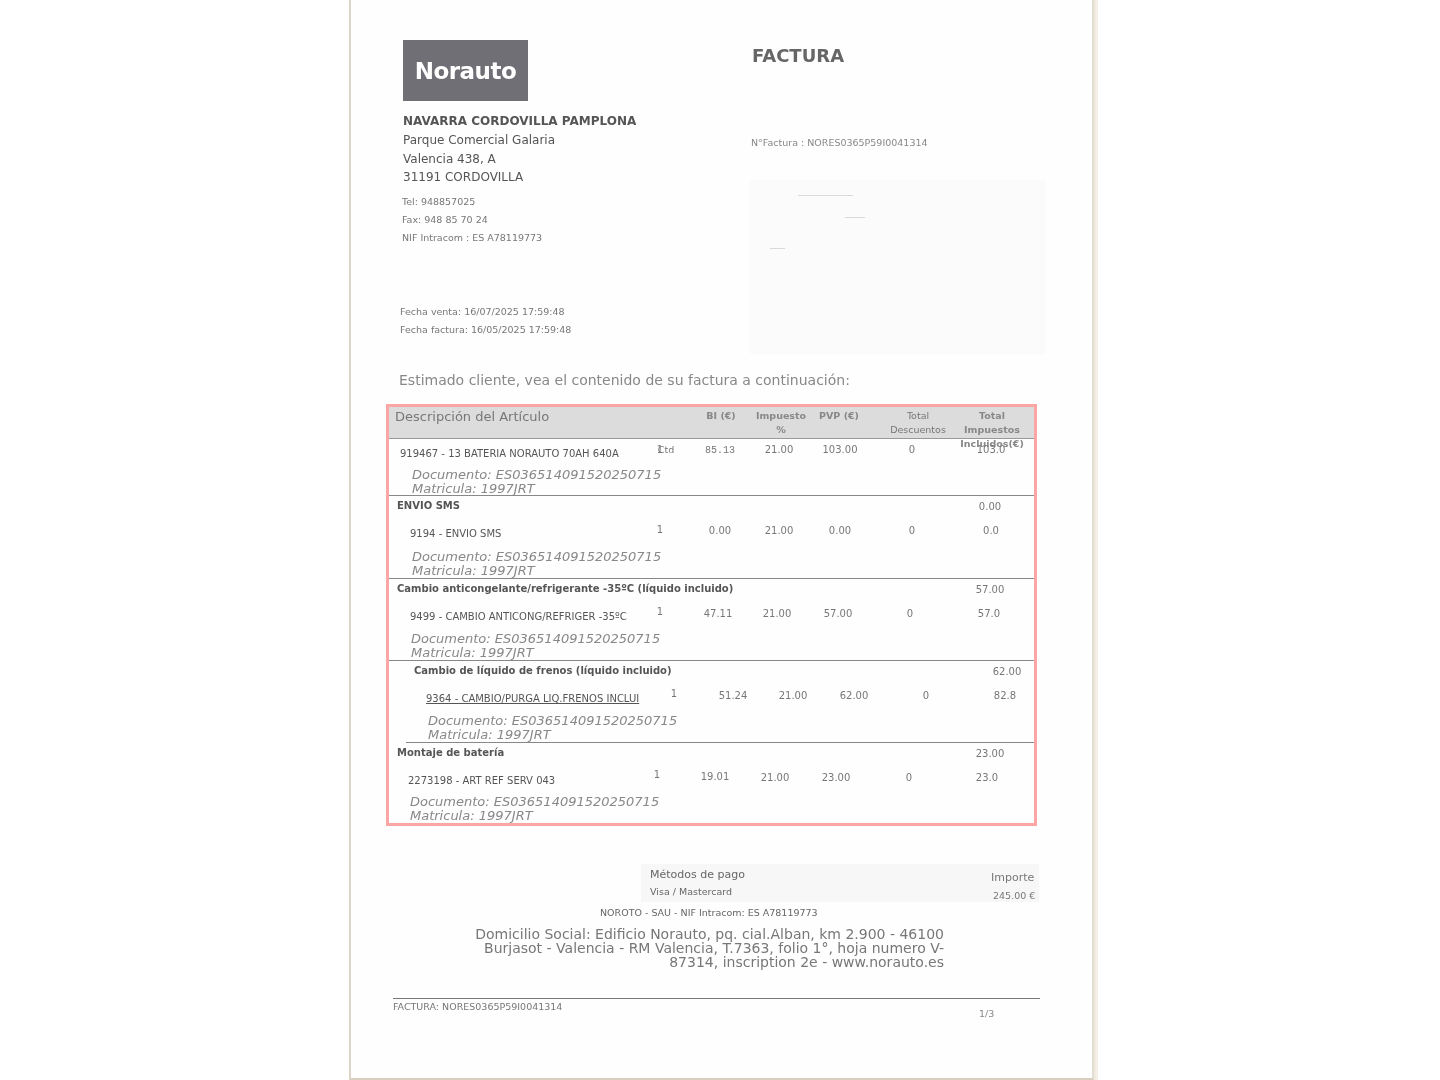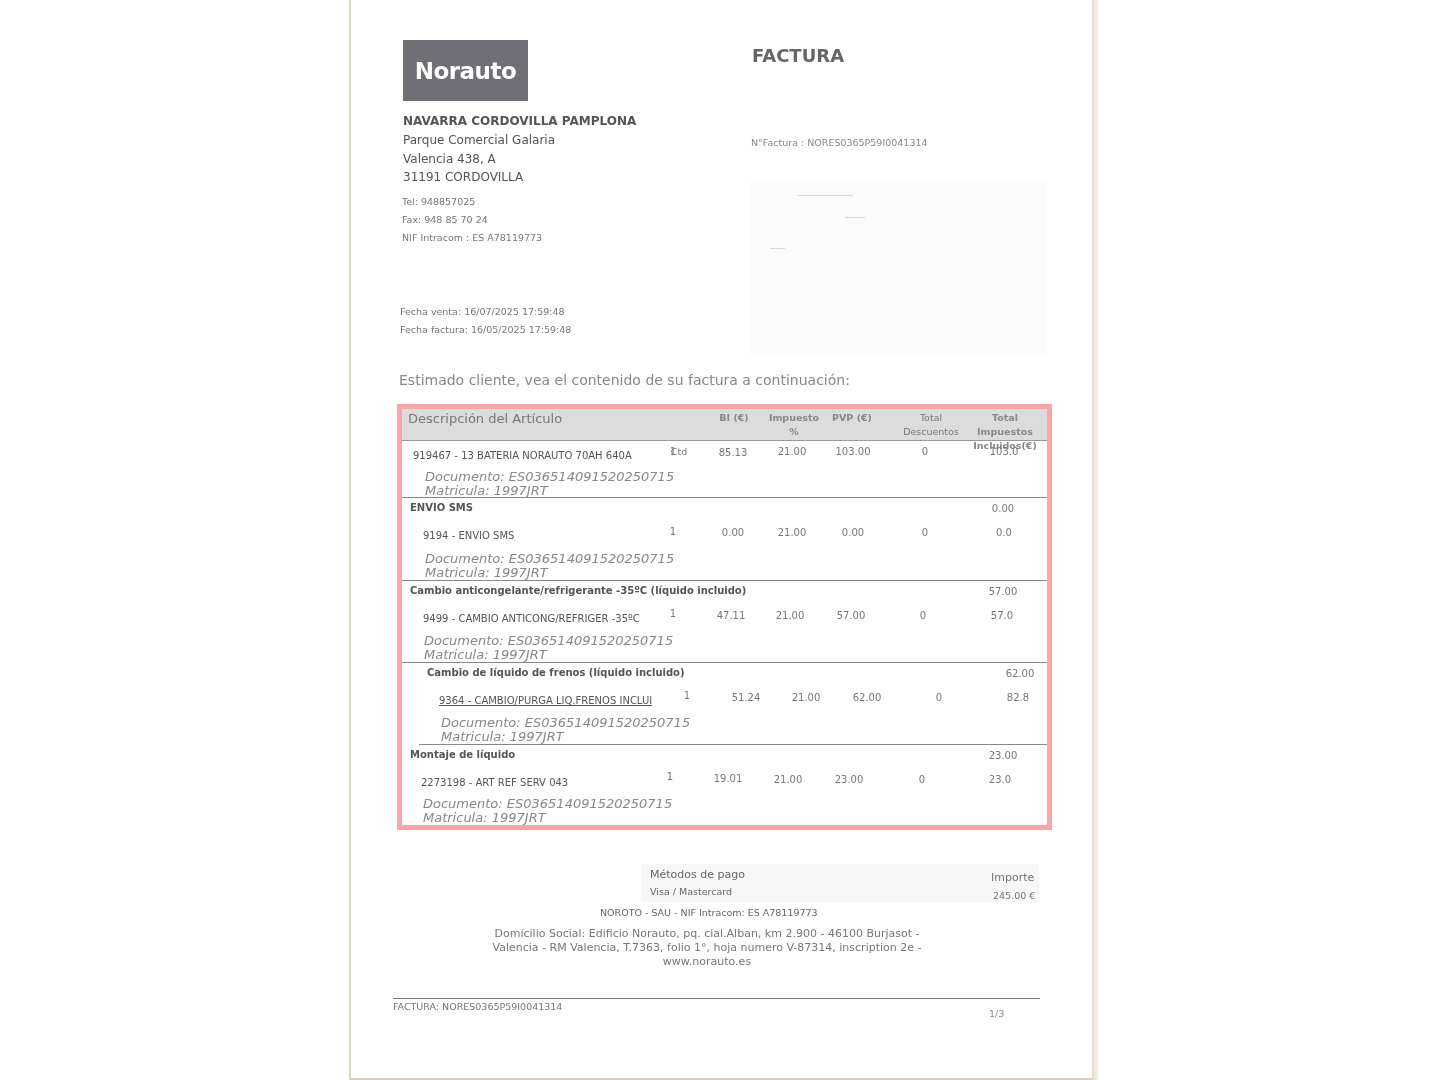--- a/index.html
+++ b/index.html
@@ -24,43 +24,43 @@
     .store { font-size: 12px; color: #555; font-weight: bold; }
     .store2 { font-size: 12px; color: #555; }
     .small { font-size: 9.5px; color: #777; }
     .redact {
       left: 750px; top: 180px; width: 296px; height: 175px; background: #fbfbfb;
       border-radius: 3px;
     }
     .redact .ln { position: absolute; height: 1px; background: #d9d9d9; }
     .intro { left: 399px; top: 372px; font-size: 14px; color: #888; }
 
-    .tbl { position: absolute; left: 397px; top: 404px; width: 645px; border: 5px solid #fca5a5; }
+    .tbl { position: absolute; left: 386px; top: 404px; width: 645px; border: 3px solid #fca5a5; }
     .thead { height: 31px; background: #dcdcdc; position: relative; border-bottom: 1px solid #999; }
     .th { position: absolute; font-size: 9.5px; color: #777; text-align: center; line-height: 14px; }
     .th.desc { left: 6px; top: 3px; font-size: 13px; color: #777; text-align: left; }
     .th.bold { color: #888; font-weight: bold; }
     .grp { position: relative; border-bottom: 1px solid #888; }
     .grp.last { border-bottom: none; }
     .gtitle { position: absolute; left: 8px; top: 4px; font-size: 10px; font-weight: bold; color: #555; }
     .gtotal { position: absolute; left: 576px; top: 5px; width: 50px; text-align: center; font-size: 10px; color: #777; }
     .cell { position: absolute; font-size: 10px; color: #777; text-align: center; }
     .itemdesc { position: absolute; font-size: 10px; color: #555; }
     .meta { position: absolute; font-size: 13px; color: #888; font-style: italic; }
 
     .pay-box { left: 641px; top: 864px; width: 398px; height: 38px; background: #f7f7f7; }
     .pay-label { left: 650px; top: 868px; font-size: 11px; color: #666; }
     .pay-method { left: 650px; top: 886px; font-size: 9.5px; color: #666; }
     .imp-label { left: 991px; top: 871px; font-size: 11px; color: #777; }
     .imp-val { left: 993px; top: 890px; font-size: 9.5px; color: #777; }
     .company { left: 600px; top: 907px; font-size: 9.5px; color: #666; }
-    .domicilio { left: 470px; top: 927px; width: 474px; text-align: center; font-size: 11px; color: #777; line-height: 14px; white-space: normal; }
+    .domicilio { left: 470px; top: 927px; width: 474px; text-align: right; font-size: 14px; color: #777; line-height: 14px; white-space: normal; }
     .foot-line { left: 393px; top: 998px; width: 647px; height: 1px; background: #777; }
     .foot-inv { left: 393px; top: 1001px; font-size: 9.5px; color: #777; }
-    .foot-page { left: 979px; top: 1008px; font-size: 9.5px; color: #888; margin-left: 10px; }
+    .foot-page { left: 979px; top: 1008px; font-size: 9.5px; color: #888; }
   </style>
 </head>
 <body>
 
 <div class="paper"></div>
 
 <div class="abs logo">
   <span>Norauto</span>
 </div>
 <div class="abs title">FACTURA</div>
@@ -101,21 +101,21 @@
     </div>
     <div class="th bold" style="left:563px;top:2px;width:80px;">
       <div>Total Impuestos</div>
       <div>Incluidos(€)</div>
     </div>
   </div>
 
   <div class="grp" style="height:56px;">
     <div class="itemdesc" style="left:11px;top:9px;">919467 - 13 BATERIA NORAUTO 70AH 640A</div>
     <div class="cell" style="left:262px;top:5px;width:18px;">1</div>
-    <div class="cell" style="left:310px;top:6px;width:42px;">85.13</div>
+    <div class="cell" style="left:310px;top:6px;width:42px;font-family:Liberation Mono, monospace;">85.13</div>
     <div class="cell" style="left:368px;top:5px;width:44px;">21.00</div>
     <div class="cell" style="left:426px;top:5px;width:50px;">103.00</div>
     <div class="cell" style="left:512px;top:5px;width:22px;">0</div>
     <div class="cell" style="left:578px;top:5px;width:48px;">103.0</div>
     <div class="meta" style="left:23px;top:28px;">Documento: ES0365140915202507​15</div>
     <div class="meta" style="left:23px;top:42px;">Matricula: 1997JRT</div>
   </div>
 
   <div class="grp" style="height:82px;">
     <div class="gtitle">ENVIO SMS</div>
@@ -153,21 +153,21 @@
     <div class="cell" style="left:306px;top:29px;width:42px;">51.24</div>
     <div class="cell" style="left:365px;top:29px;width:44px;">21.00</div>
     <div class="cell" style="left:423px;top:29px;width:50px;">62.00</div>
     <div class="cell" style="left:509px;top:29px;width:22px;">0</div>
     <div class="cell" style="left:575px;top:29px;width:48px;">82.8</div>
     <div class="meta" style="left:22px;top:52px;">Documento: ES036514091520250715</div>
     <div class="meta" style="left:22px;top:66px;">Matricula: 1997JRT</div>
   </div>
 
   <div class="grp last" style="height:80px;">
-    <div class="gtitle">Montaje de líquido</div>
+    <div class="gtitle">Montaje de batería</div>
     <div class="gtotal">23.00</div>
     <div class="itemdesc" style="left:19px;top:32px;">2273198 - ART REF SERV 043</div>
     <div class="cell" style="left:259px;top:26px;width:18px;">1</div>
     <div class="cell" style="left:305px;top:28px;width:42px;">19.01</div>
     <div class="cell" style="left:364px;top:29px;width:44px;">21.00</div>
     <div class="cell" style="left:422px;top:29px;width:50px;">23.00</div>
     <div class="cell" style="left:509px;top:29px;width:22px;">0</div>
     <div class="cell" style="left:574px;top:29px;width:48px;">23.0</div>
     <div class="meta" style="left:21px;top:51px;">Documento: ES036514091520250715</div>
     <div class="meta" style="left:21px;top:65px;">Matricula: 1997JRT</div>

